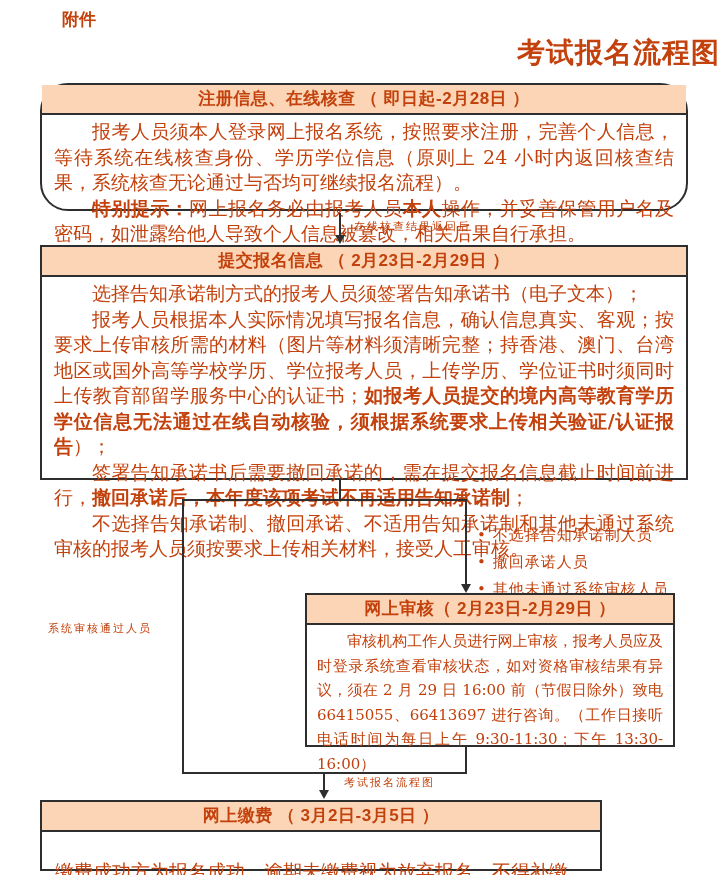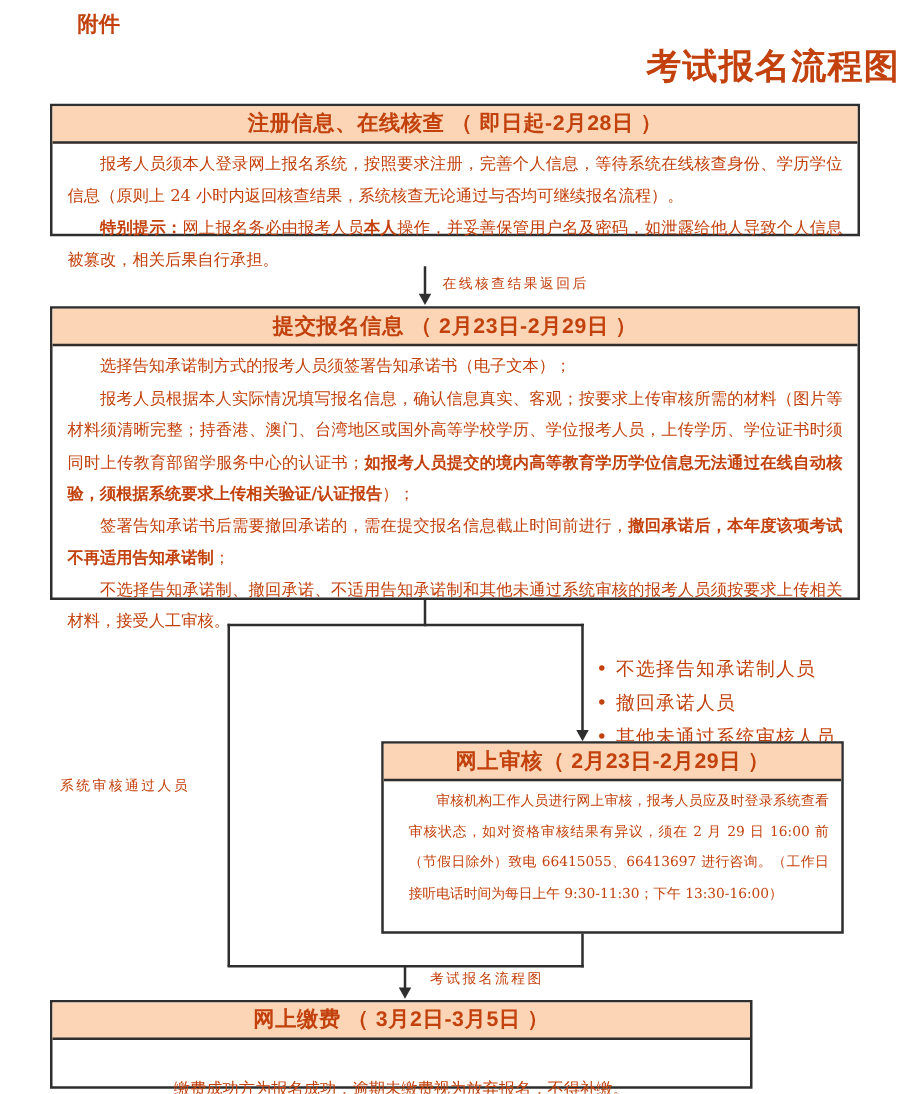--- a/index.html
+++ b/index.html
@@ -37,26 +37,26 @@
     text-align: center;
     font-family: "Liberation Sans", sans-serif;
     font-weight: bold;
     font-size: 17px;
     line-height: 26px;
     padding: 1px 4px 1px 4px;
     letter-spacing: 0.5px;
   }
   .flowbox .bdy {
     padding: 4px 12px 0 12px;
-    font-size: 13px;
+    font-size: 19px;
     line-height: 25.5px;
   }
   .para { margin: 0; text-indent: 2em; text-align: justify; }
   .b { font-weight: bold; }
-  #box-review .bdy { font-size: 11px; line-height: 24.6px; padding: 4px 10px 0 20px; }
+  #box-review .bdy { font-size: 15px; line-height: 24.6px; padding: 4px 10px 0 10px; }
   #box-payment .bdy { text-align: center; padding-top: 27px; }
   #box-payment .bdy .para { text-indent: 0; text-align: center; }
 
   .vline, .hline {
     position: absolute;
     background: var(--line);
   }
   .arrowhead {
     position: absolute;
     width: 0; height: 0;
@@ -80,21 +80,21 @@
   .bullet-item .dot { margin-right: 6px; }
 </style>
 </head>
 <body>
 
 <div class="page">
 
   <div class="attachment">附件</div>
   <div class="doc-title">考试报名流程图</div>
 
-  <div class="flowbox" id="box-register" style="left:40px; top:83px; width:648px; height:106px;">
+  <div class="flowbox" id="box-register" style="left:40px; top:83px; width:648px; height:128px;border-radius:28px;">
     <div class="hdr">注册信息、在线核查 （ 即日起-2月28日 ）</div>
     <div class="bdy">
         <p class="para"><span>报考人员须本人登录网上报名系统，按照要求注册，完善个人信息，等待系统在线核查身份、学历学位信息（原则上 24 小时内返回核查结果，系统核查无论通过与否均可继续报名流程）。</span></p>
         <p class="para"><span class="b">特别提示：</span><span>网上报名务必由报考人员</span><span class="b">本人</span><span>操作，并妥善保管用户名及密码，如泄露给他人导致个人信息被篡改，相关后果自行承担。</span></p>
       </div>
   </div>
 
   <div class="vline" style="left:339px; top:213px; width:2px; height:24px;"></div>
   <div class="arrowhead" style="left:335px; top:235px;"></div>
   <div class="edge-label" style="left:354px; top:219px;">在线核查结果返回后</div>

